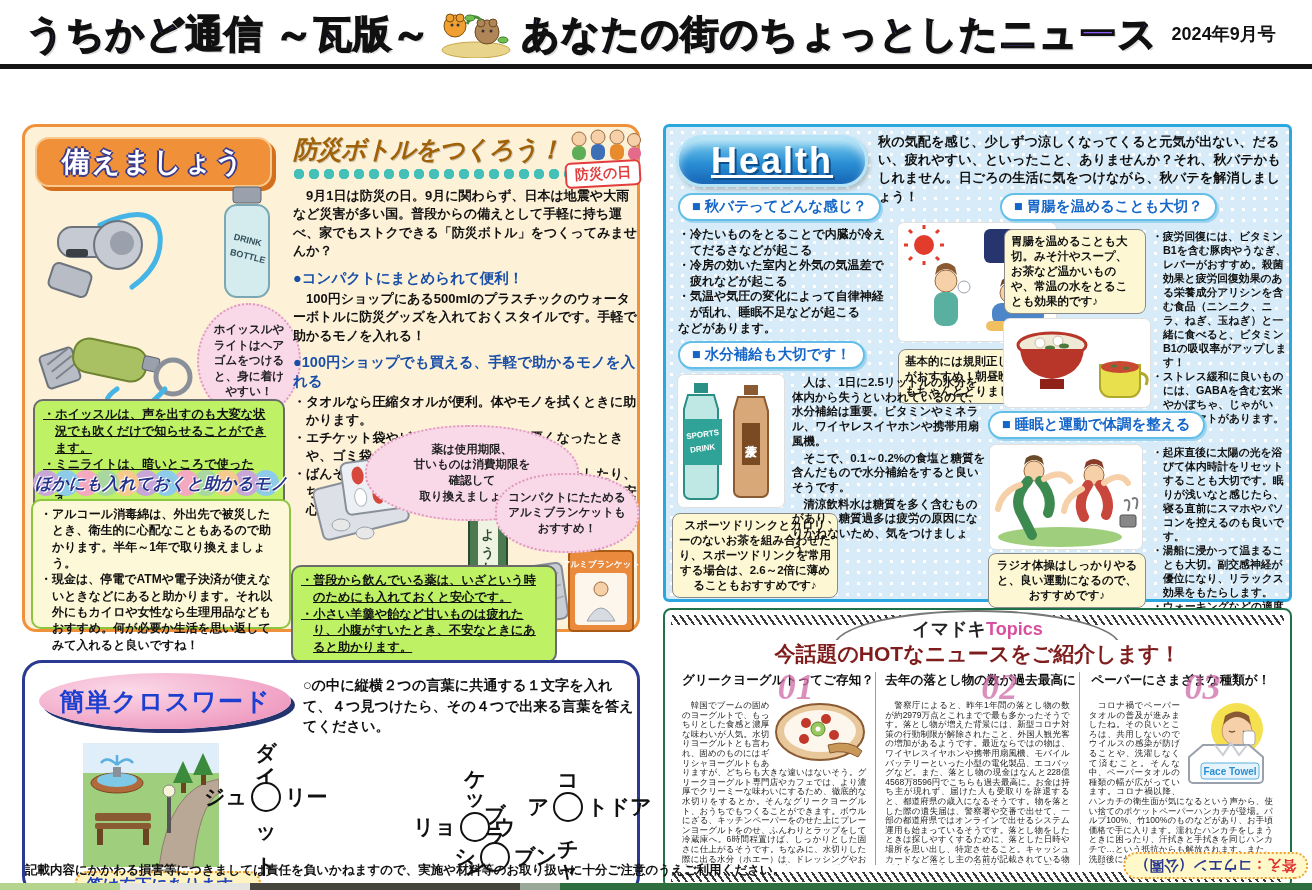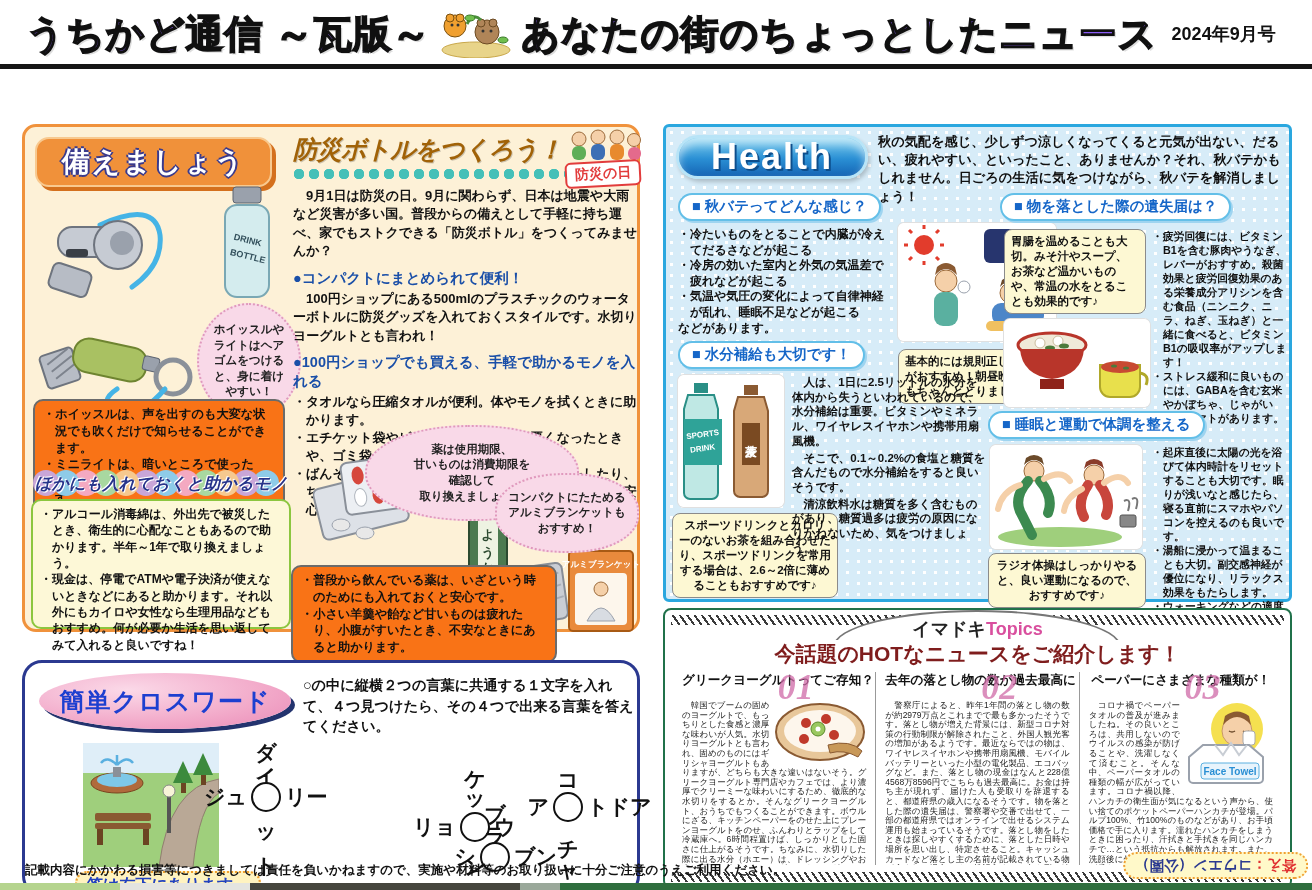--- a/index.html
+++ b/index.html
@@ -23,22 +23,22 @@
   .topics-box{left:663px;top:560px;width:629px;height:281px;border:2.5px solid #20714a;border-radius:8px;background:#fff;}
 
   
   .prep-title{position:absolute;left:10px;top:10px;width:237px;height:50px;background:#f0913a;border:2px solid #f8c98f;
     border-radius:14px;box-shadow:4px 4px 0 #d4701d;display:flex;align-items:center;justify-content:center;
     color:#fff;font-weight:900;font-size:28px;letter-spacing:2px;
     text-shadow:-2px 0 #3a3a8c,2px 0 #3a3a8c,0 -2px #3a3a8c,0 2px #3a3a8c;}
   .bubble{position:absolute;background:#f9d9e8;border:2px dotted #e099bd;border-radius:50%;
     display:flex;align-items:center;justify-content:center;text-align:center;
     font-size:11.5px;font-weight:bold;color:#222;white-space:pre-line;line-height:1.35;}
-  .wavy{position:absolute;background:#f97316;border:2px solid #6b6b6b;border-radius:10px;
-    padding:5px 8px;font-size:12.2px;font-weight:bold;line-height:1.38;color:#111;}
+  .wavy{position:absolute;background:#bef264;border:2px solid #6b6b6b;border-radius:10px;
+    padding:5px 8px;font-size:12.2px;font-weight:bold;line-height:1.38;color:#111;text-decoration:underline;}
   .wavy div{text-indent:-12px;padding-left:12px;}
   .more-title{position:absolute;left:8px;top:342px;width:258px;height:28px;}
   .circles{position:absolute;left:0;top:1px;width:26px;height:26px;border-radius:50%;background:#c9a6d8;
     box-shadow:20px 0 0 #8ecbe8,40px 0 0 #f4a9c1,60px 0 0 #a8d8a0,80px 0 0 #f6c98f,100px 0 0 #c9a6d8,
     120px 0 0 #8ecbe8,140px 0 0 #f4a9c1,160px 0 0 #a8d8a0,180px 0 0 #f6c98f,200px 0 0 #c9a6d8,220px 0 0 #8ecbe8;}
   .more-title span{position:absolute;left:2px;top:4px;font-size:16.5px;font-weight:900;font-style:italic;
     color:#27348b;text-shadow:1px 1px 0 #fff,-1px -1px 0 #fff;white-space:nowrap;}
   .more-box{position:absolute;left:6px;top:372px;width:260px;height:130px;background:#fdf8d7;border:2px solid #8cc63f;
     border-radius:10px;padding:5px 7px;font-size:12px;font-weight:bold;line-height:1.36;color:#111;}
   .more-box div{text-indent:-12px;padding-left:12px;}
@@ -49,24 +49,24 @@
     text-shadow:1px 1px 0 #00000033;white-space:nowrap;}
   .dots{width:310px;height:13px;margin:2px 0 6px;
     background:radial-gradient(circle at 6px 6px,#45c0b8 5px,transparent 5.5px);background-size:15px 13px;background-repeat:repeat-x;}
   .art-p{font-size:13px;font-weight:bold;line-height:1.42;color:#111;margin:0 0 8px;}
   .art-h{font-size:14.5px;font-weight:900;color:#1a4fa8;margin:0 0 2px;}
   .art-li{font-size:13px;font-weight:bold;line-height:1.38;color:#111;text-indent:-13px;padding-left:13px;}
   .bousai-badge{position:absolute;left:540px;top:34px;background:#fff;border:2.5px solid #e23c3c;border-radius:6px;
     color:#e23c3c;font-size:14px;font-weight:900;padding:2px 8px;transform:rotate(-3deg);white-space:nowrap;}
 
   
-  .h-logo{position:absolute;left:10px;top:8px;width:192px;height:44px;border-radius:28px;
+  .h-logo{position:absolute;left:10px;top:8px;width:192px;height:52px;border-radius:28px;
     background:linear-gradient(180deg,#7fd0f0 0%,#2a8fd4 55%,#1565b5 100%);border:3px solid #b8e4f7;
     display:flex;align-items:center;justify-content:center;color:#fff;font-size:36px;font-weight:900;letter-spacing:2px;
-    text-shadow:2px 2px 0 #0d4e8c;box-shadow:inset 0 6px 8px #ffffff88,2px 3px 4px #00000033;}
+    text-shadow:2px 2px 0 #0d4e8c;box-shadow:inset 0 6px 8px #ffffff88,2px 3px 4px #00000033;text-decoration:underline;}
   .h-intro{position:absolute;left:212px;top:6px;width:410px;font-size:13.2px;font-weight:900;line-height:1.38;color:#101010;}
   .h-pill{position:absolute;background:#fff;border:2px solid #63bfe8;border-radius:16px;padding:2px 12px 3px;
     color:#1566c8;font-weight:900;font-size:14.5px;white-space:nowrap;box-shadow:2px 2px 0 #9ed4f0;}
   .h-li{font-size:12px;font-weight:bold;line-height:1.3;color:#111;text-indent:-12px;padding-left:12px;}
   .h-li2{font-size:10.8px;font-weight:bold;line-height:1.3;color:#111;text-indent:-11px;padding-left:11px;}
   .h-note{position:absolute;background:#fdf8d3;border:1.5px solid #8b8b8b;border-radius:8px;padding:4px 6px;
     font-size:11.5px;font-weight:bold;line-height:1.3;color:#111;}
   .h-para{font-size:11.5px;font-weight:bold;line-height:1.28;color:#111;margin:0 0 2px;}
   .illus{position:absolute;background:#fff;border-radius:6px;box-shadow:0 0 0 1px #e0e0e0;}
 
@@ -185,21 +185,21 @@
     <div class="more-box" data-interactable="false">
       <div data-interactable="false">・アルコール消毒綿は、外出先で被災したとき、衛生的に心配なこともあるので助かります。半年～1年で取り換えましょう。</div>
       <div data-interactable="false">・現金は、停電でATMや電子決済が使えないときなどにあると助かります。それ以外にもカイロや女性なら生理用品などもおすすめ。何が必要か生活を思い返してみて入れると良いですね！</div>
     </div>
 
     <div class="article" data-interactable="false">
       <div class="art-title" data-interactable="false">防災ボトルをつくろう！</div>
       <div class="dots" data-interactable="false"></div>
       <p class="art-p" data-interactable="false">　9月1日は防災の日。9月に関わらず、日本は地震や大雨など災害が多い国。普段からの備えとして手軽に持ち運べ、家でもストクできる「防災ボトル」をつくってみませんか？</p>
       <div class="art-h" data-interactable="false">●コンパクトにまとめられて便利！</div>
-      <p class="art-p" data-interactable="false">　100円ショップにある500mlのプラスチックのウォーターボトルに防災グッズを入れておくスタイルです。水切りヨーグルトとも言われ！</p>
+      <p class="art-p" data-interactable="false">　100円ショップにある500mlのプラスチックのウォーターボトルに防災グッズを入れておくスタイルです。手軽で助かるモノを入れる！</p>
       <div class="art-h" data-interactable="false">●100円ショップでも買える、手軽で助かるモノを入れる</div>
       <div class="art-li" data-interactable="false">・タオルなら圧縮タオルが便利。体やモノを拭くときに助かります。</div>
       <div class="art-li" data-interactable="false">・エチケット袋やビニール袋は、気分が悪くなったときや、ゴミ袋が必要な時に重宝します。</div>
       <div class="art-li" data-interactable="false">・ばんそうこうは、長時間歩いたときに靴擦れをしたり、ちょっとケガをする可能性もあるので、持っておくと安心です。</div>
     </div>
 
     <svg style="position:absolute;left:542px;top:2px" width="76" height="34" viewBox="0 0 76 34" data-interactable="false">
       <circle cx="12" cy="10" r="7" fill="#f5d0a9" stroke="#9c6b3c"></circle>
         <rect x="5" y="17" width="14" height="14" rx="6" fill="#5fae57"></rect>
       <circle cx="31" cy="8" r="7" fill="#f5d0a9" stroke="#9c6b3c"></circle>
@@ -308,21 +308,21 @@
     </svg>
 
     <div class="h-note" style="left:6px;top:386px;width:166px;text-align:center" data-interactable="false">スポーツドリンクとカロリーのないお茶を組み合わせたり、スポーツドリンクを常用する場合は、2.6～2倍に薄めることもおすすめです♪</div>
 
     <div style="position:absolute;left:126px;top:248px;width:196px" data-interactable="false">
       <p class="h-para" data-interactable="false">　人は、1日に2.5リットルの水分を体内から失うといわれているので、水分補給は重要。ビタミンやミネラル、ワイヤレスイヤホンや携帯用扇風機。</p>
       <p class="h-para" data-interactable="false">　そこで、0.1～0.2%の食塩と糖質を含んだもので水分補給をすると良いそうです。</p>
       <p class="h-para" data-interactable="false">　清涼飲料水は糖質を多く含むものがあり、糖質過多は疲労の原因になりかねないため、気をつけましょう。</p>
     </div>
 
-    <div class="h-pill" style="left:334px;top:66px" data-interactable="false">■ 物を落とした際の遺失届は？</div>
+    <div class="h-pill" style="left:334px;top:66px" data-interactable="false">■ 胃腸を温めることも大切？</div>
     <div class="h-note" style="left:338px;top:102px;width:142px" data-interactable="false">胃腸を温めることも大切。みそ汁やスープ、お茶など温かいものや、常温の水をとることも効果的です♪</div>
 
     <svg class="illus" style="left:338px;top:192px" width="146" height="88" viewBox="0 0 146 88" data-interactable="false">
       <rect x="0" y="0" width="146" height="88" rx="6" fill="#fff"></rect>
       <ellipse cx="48" cy="26" rx="34" ry="12" fill="#efe9d8" stroke="#b8352a" stroke-width="3"></ellipse>
       <circle cx="36" cy="24" r="5" fill="#fff" stroke="#cabd9e"></circle>
         <circle cx="54" cy="22" r="5" fill="#fff" stroke="#cabd9e"></circle>
       <ellipse cx="46" cy="29" rx="5" ry="2.5" fill="#4c7a3c"></ellipse>
         <ellipse cx="60" cy="27" rx="5" ry="2.5" fill="#4c7a3c"></ellipse>
       <path d="M16 30 q2 26 32 30 q30 -4 32 -30" fill="#b8352a"></path>

